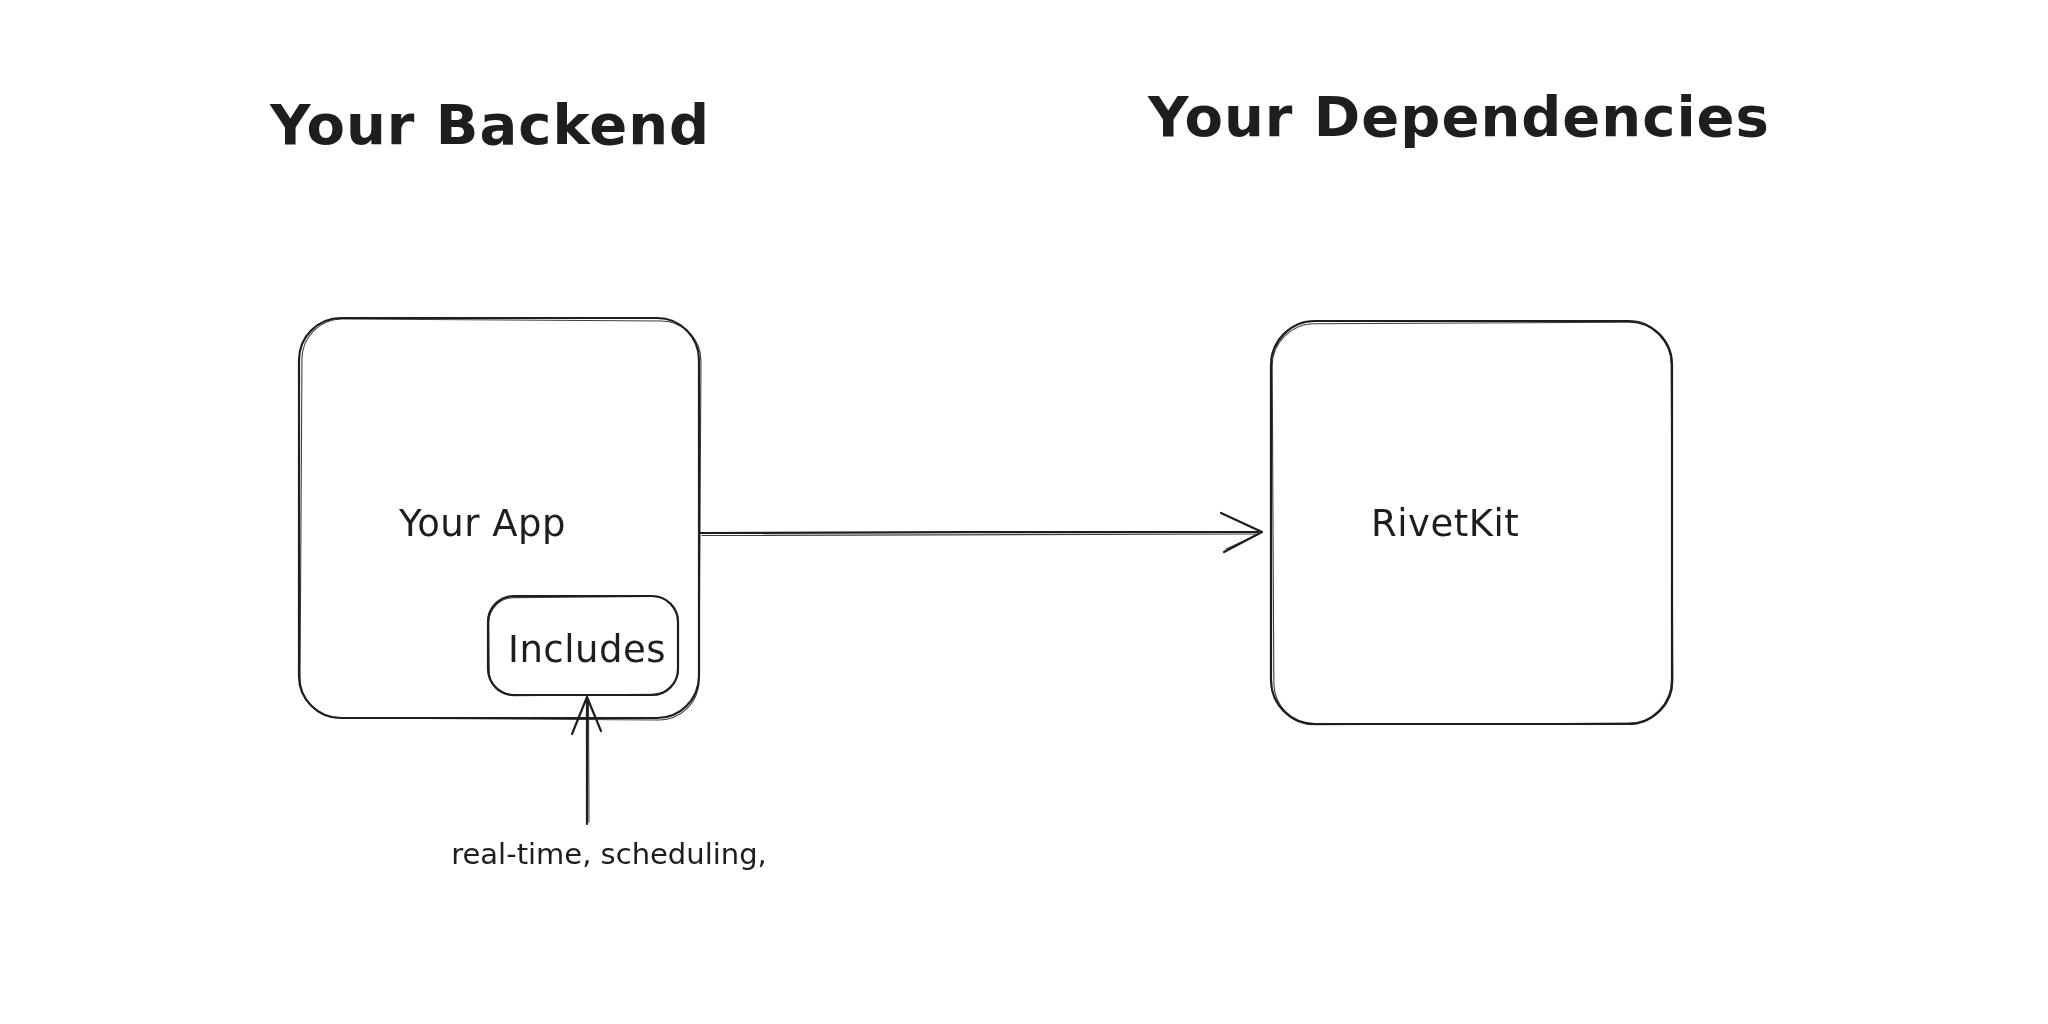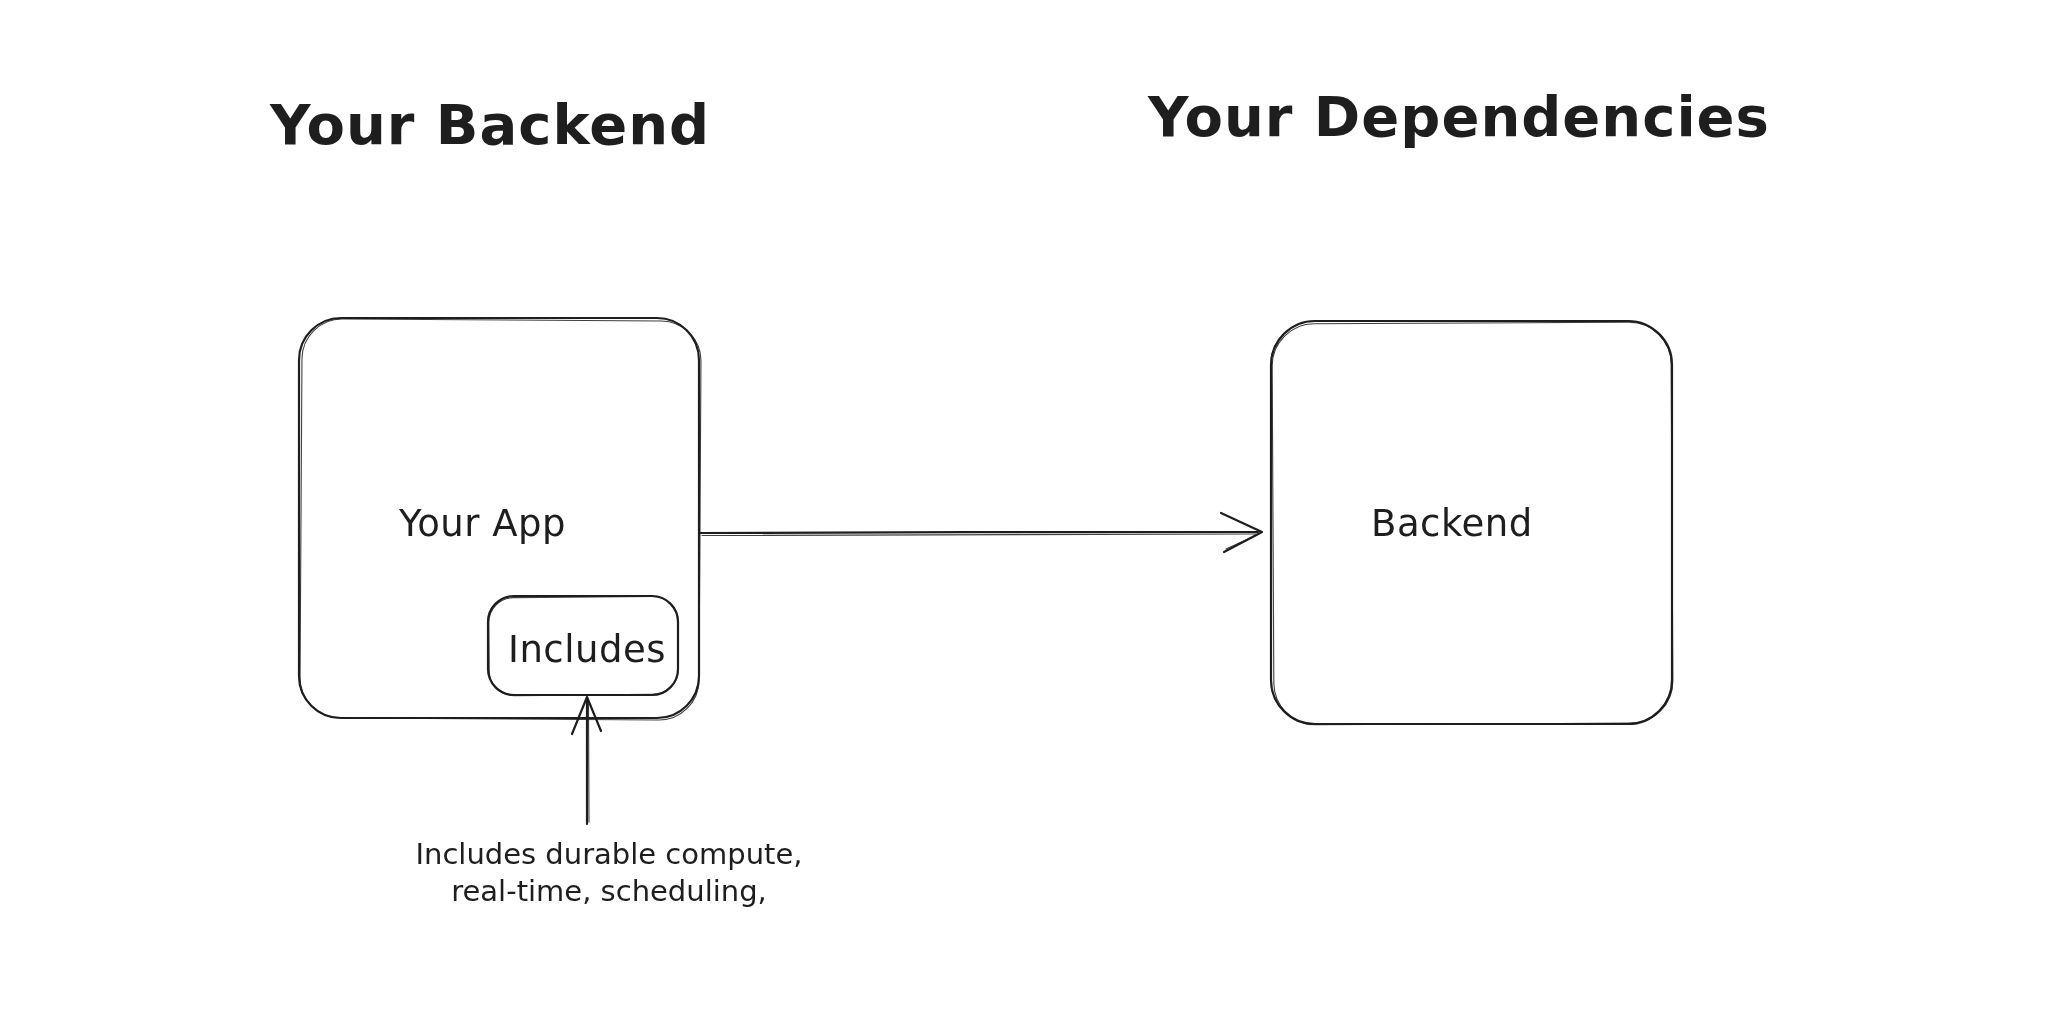--- a/index.html
+++ b/index.html
@@ -106,20 +106,19 @@
   </svg>
 
   <div class="label heading heading-left">Your Backend</div>
 
   <div class="label heading heading-right">Your Dependencies</div>
 
   <div class="label node-label your-app-label">Your App</div>
 
   <div class="label node-label rivetkit-label">Includes</div>
 
-  <div class="label node-label database-label">Backend</div>
+  <div class="label node-label database-label">RivetKit</div>
 
   <div class="annotation">
-    <div>Includes durable compute,</div>
     <div>real-time, scheduling,</div>
   </div>
 
 </div>
 
 </body></html>

